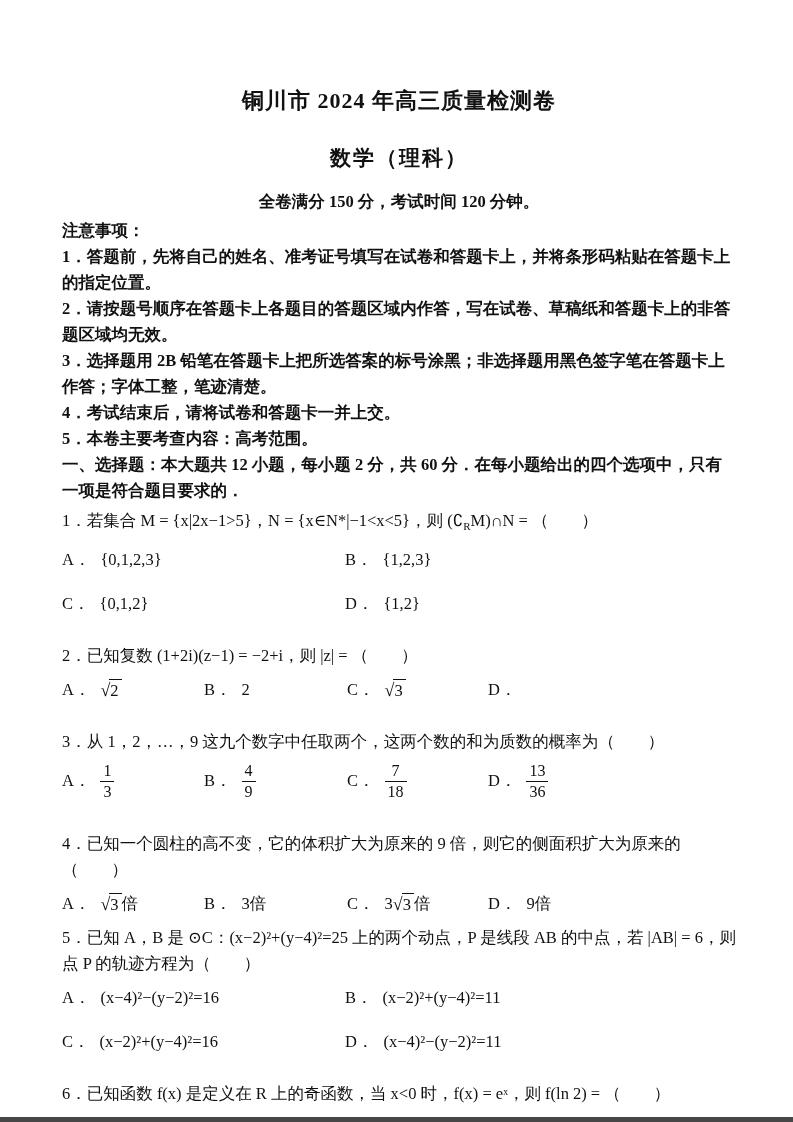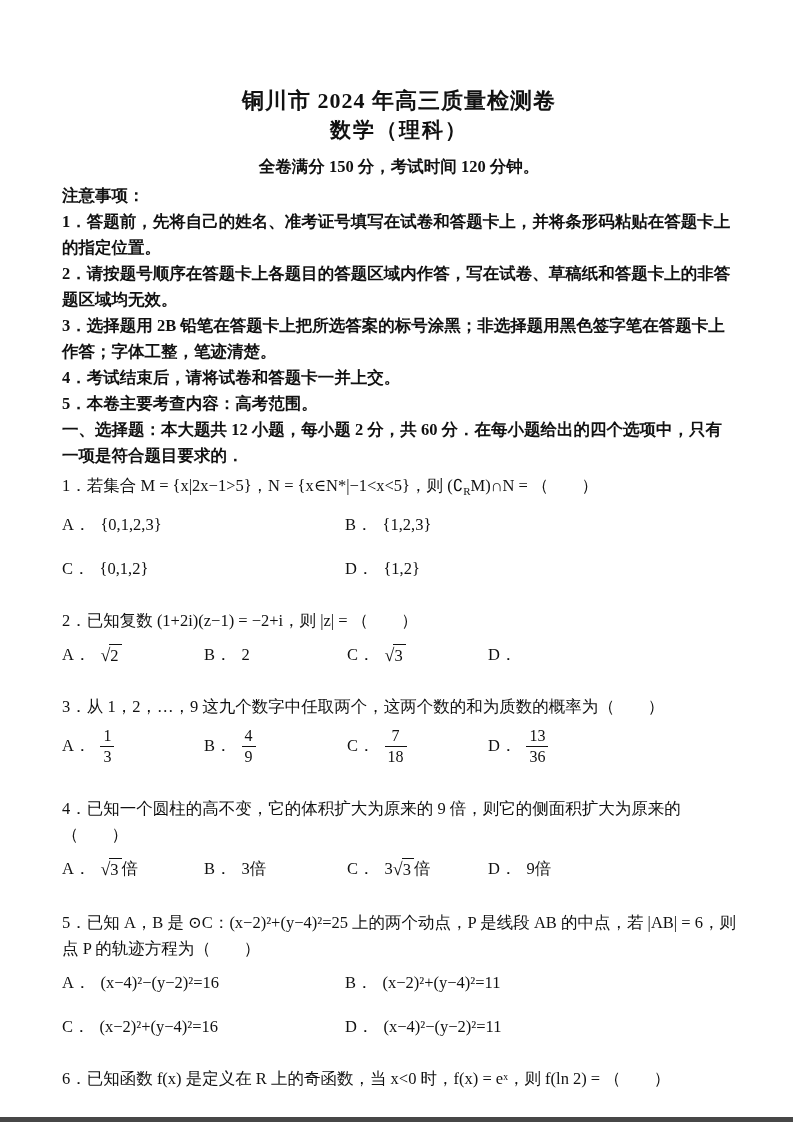--- a/index.html
+++ b/index.html
@@ -7,22 +7,22 @@
     width:793px;height:1122px;overflow:hidden;position:relative;
     font-family:"Liberation Serif","DejaVu Serif","DejaVu Sans",serif;
     color:#111;
   }
   .page{
     box-sizing:border-box;
     width:793px;height:996px;
     padding:86px 57px 0 62px;
   }
   .title{font-size:22px;line-height:30px;font-weight:bold;text-align:center;letter-spacing:1px;}
-  .subtitle{font-size:21px;line-height:28px;font-weight:bold;text-align:center;margin-top:0;letter-spacing:2px;}
-  .meta{font-size:16.5px;line-height:24px;font-weight:bold;text-align:center;margin-top:11px;}
+  .subtitle{font-size:21px;line-height:28px;font-weight:bold;text-align:center;margin-top:28px;letter-spacing:2px;}
+  .meta{font-size:16.5px;line-height:24px;font-weight:bold;text-align:center;margin-top:18px;}
   p{margin:0;}
   .bodytext{font-size:16.5px;line-height:26px;}
   .notice p{font-weight:bold;}
   .notice-heading{font-weight:bold;margin-top:4px;}
   .section-heading{font-weight:bold;}
   .stem{margin-top:26px;}
   .stem.first{margin-top:4px;}
   sub{font-size:11px;}
   
   .opts{display:grid;margin-top:8px;}
@@ -198,21 +198,21 @@
           <span class="olabel">D．</span>
           <span class="mval">
             <span>9</span>
             <span>倍</span>
           </span>
         </div>
     </div>
   </div>
 
   <div>
-    <p class="stem" style="margin-top:28px;">5．已知 A，B 是 ⊙C：(x−2)²+(y−4)²=25 上的两个动点，P 是线段 AB 的中点，若 |AB| = 6，则点 P 的轨迹方程为（　　）</p>
+    <p class="stem" style="margin-top:8px;">5．已知 A，B 是 ⊙C：(x−2)²+(y−4)²=25 上的两个动点，P 是线段 AB 的中点，若 |AB| = 6，则点 P 的轨迹方程为（　　）</p>
     <div class="opts cols2">
       <div class="opt">
           <span class="olabel">A．</span>
           <span>(x−4)²−(y−2)²=16</span>
         </div>
       <div class="opt">
           <span class="olabel">B．</span>
           <span>(x−2)²+(y−4)²=11</span>
         </div>
       <div class="opt">

